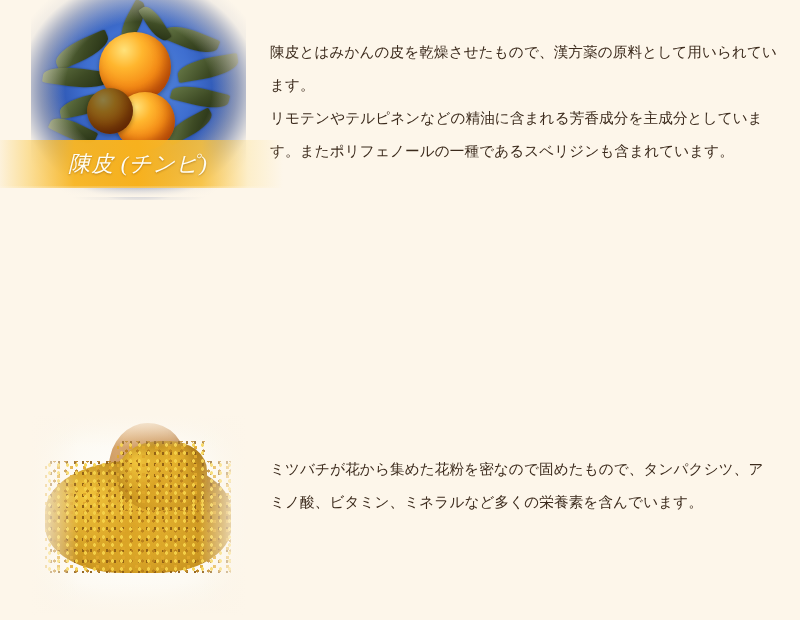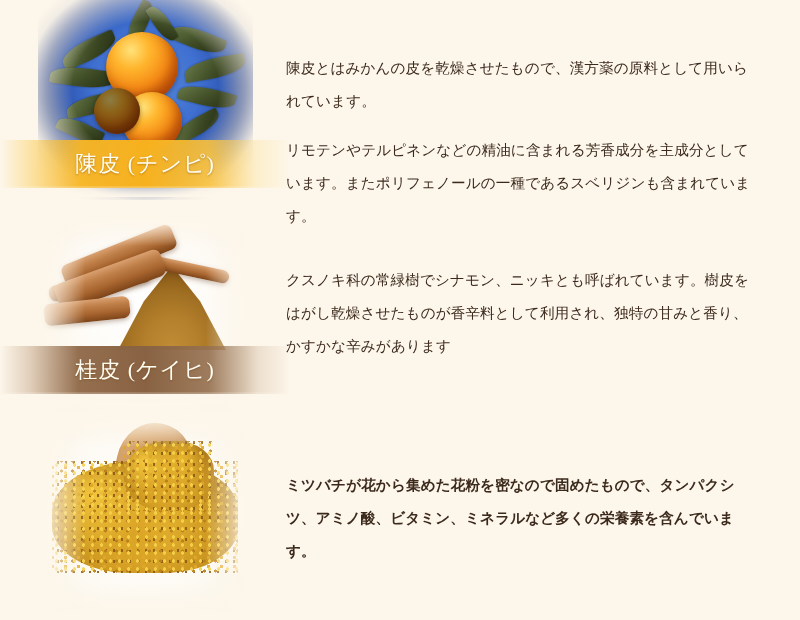--- a/index.html
+++ b/index.html
@@ -30,24 +30,25 @@
     width: 800px;
     display: block;
   }
   #section-0 { top: 0px;   height: 210px; }
   #section-1 { top: 210px; height: 205px; }
   #section-2 { top: 415px; height: 205px; }
 
   
   .figure {
     position: absolute;
-    left: 38px;
+    left: 31px;
     top: 0;
     width: 176px;
     height: 200px;
+    font-style: italic;
   }
   #section-1 .figure { top: 4px; height: 192px; }
   #section-2 .figure { top: 0px; height: 198px; }
 
   .photo {
     position: absolute;
     left: 0; top: 0;
     width: 215px;
     height: 200px;
     overflow: hidden;
@@ -208,23 +209,23 @@
     left: 270px;
     width: 508px;
     color: #3B2A1C;
     font-size: 14.6px;
     line-height: 33px;
     font-family: "Liberation Sans", "DejaVu Sans", sans-serif;
     letter-spacing: 0.1px;
   }
   #section-0 .description { top: 36px; }
   #section-1 .description { top: 38px; }
-  #section-2 .description { top: 38px; font-weight: bold; }
+  #section-2 .description { top: 38px; }
   .description p {
-    margin: 16px;
+    margin: 0;
   }
 </style>
 </head>
 <body>
 
 <div class="page">
 
   <div class="section" id="section-0">
 
     <div class="figure">
@@ -256,41 +257,21 @@
     </div>
 
     <div class="description">
       <p>陳皮とはみかんの皮を乾燥させたもので、漢方薬の原料として用いられています。</p>
       <p>リモテンやテルピネンなどの精油に含まれる芳香成分を主成分としています。またポリフェノールの一種であるスベリジンも含まれています。</p>
     </div>
   </div>
 
   <div class="section" id="section-1">
 
-    <div class="figure">
-      <div class="photo">
-        <div class="scene-cinnamon">
-          <div class="powder-pile" style="left:80px; top:52px; width:108px; height:84px;"></div>
-          <div class="stick" style="left:10px;  top:62px; width:104px; height:16px; transform:rotate(-12deg);"></div>
-          <div class="stick" style="left:100px; top:48px; width:92px;  height:13px; transform:rotate(12deg);"></div>
-          <div class="stick" style="left:22px;  top:30px; width:118px; height:26px; transform:rotate(-22deg);"></div>
-          <div class="stick" style="left:16px;  top:52px; width:112px; height:28px; transform:rotate(-20deg);"></div>
-          <div class="stick" style="left:6px;   top:86px; width:86px;  height:22px; transform:rotate(-6deg);"></div>
-        </div>
-        <div class="photo-fade fade-soft"></div>
-      </div>
-
-      <div class="caption-band band-brown">
-        <span class="caption-text">桂皮 (ケイヒ)</span>
-      </div>
-    </div>
-
-    <div class="description">
-      <p>クスノキ科の常緑樹でシナモン、ニッキとも呼ばれています。樹皮をはがし乾燥させたものが香辛料として利用され、独特の甘みと香り、かすかな辛みがあります</p>
-    </div>
+
   </div>
 
   <div class="section" id="section-2">
 
     <div class="figure">
       <div class="photo">
         <div class="scene-pollen">
           <div class="scoop" style="left:78px; top:8px; width:76px; height:86px; transform:rotate(12deg);"></div>
           <div class="pollen-mound" style="left:14px; top:46px; width:186px; height:112px; border-radius:46% 44% 40% 42%;">
             <div class="granules"></div>

